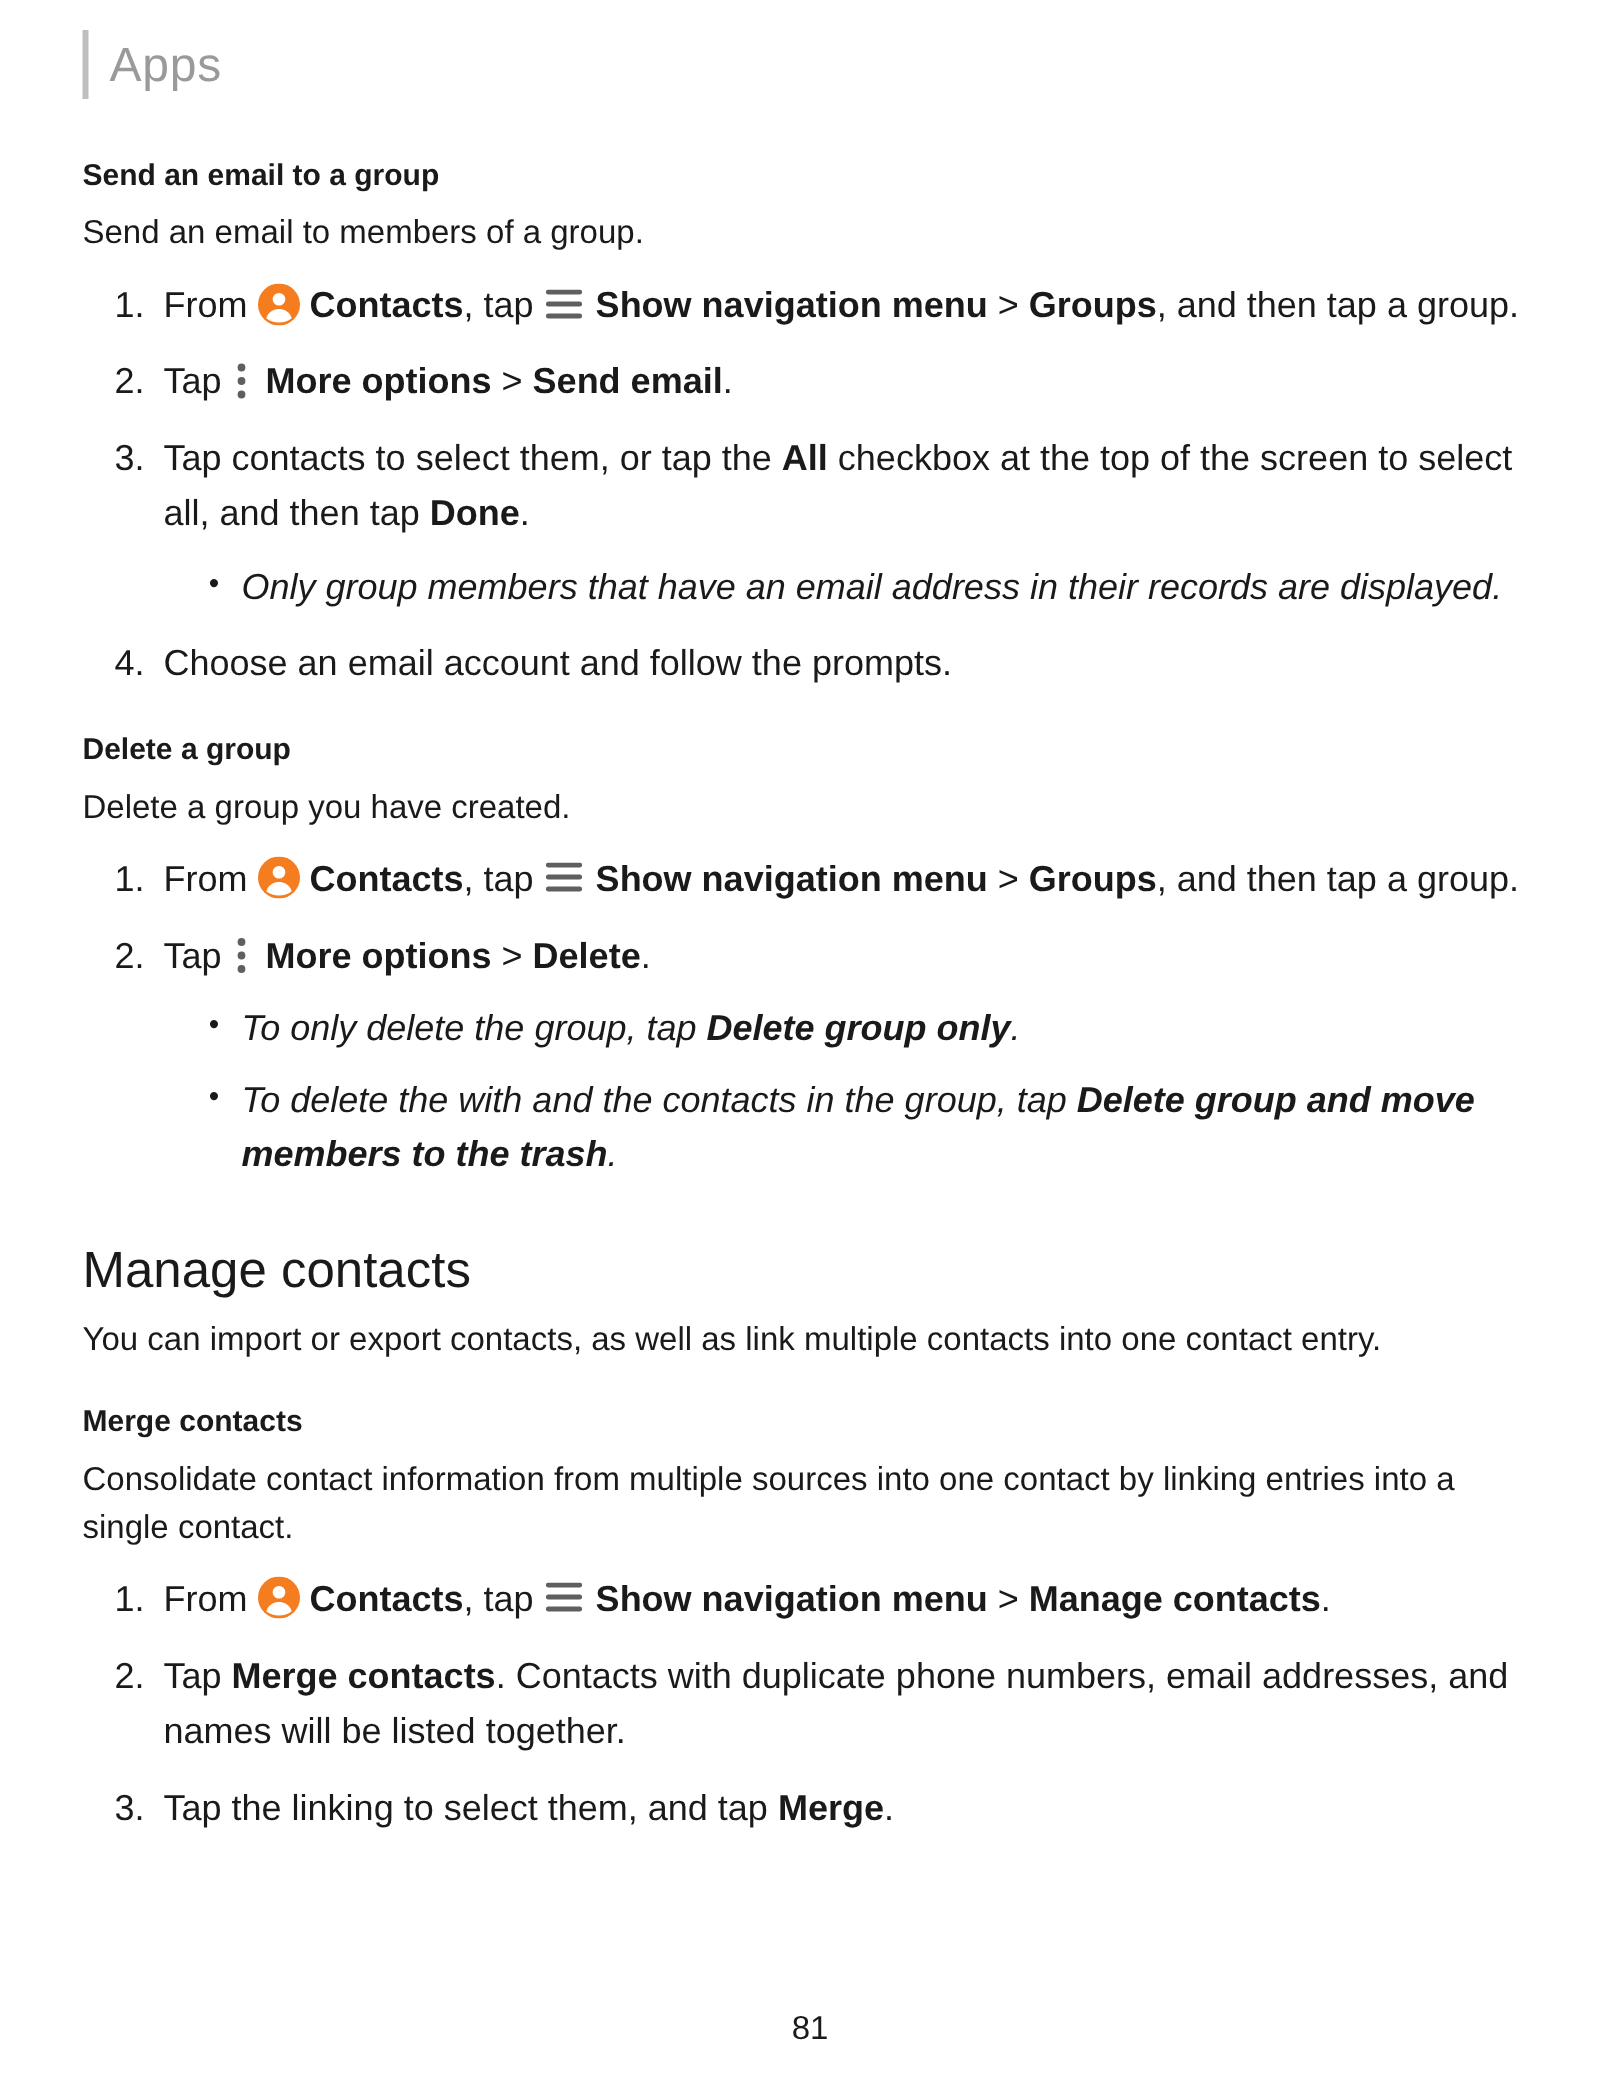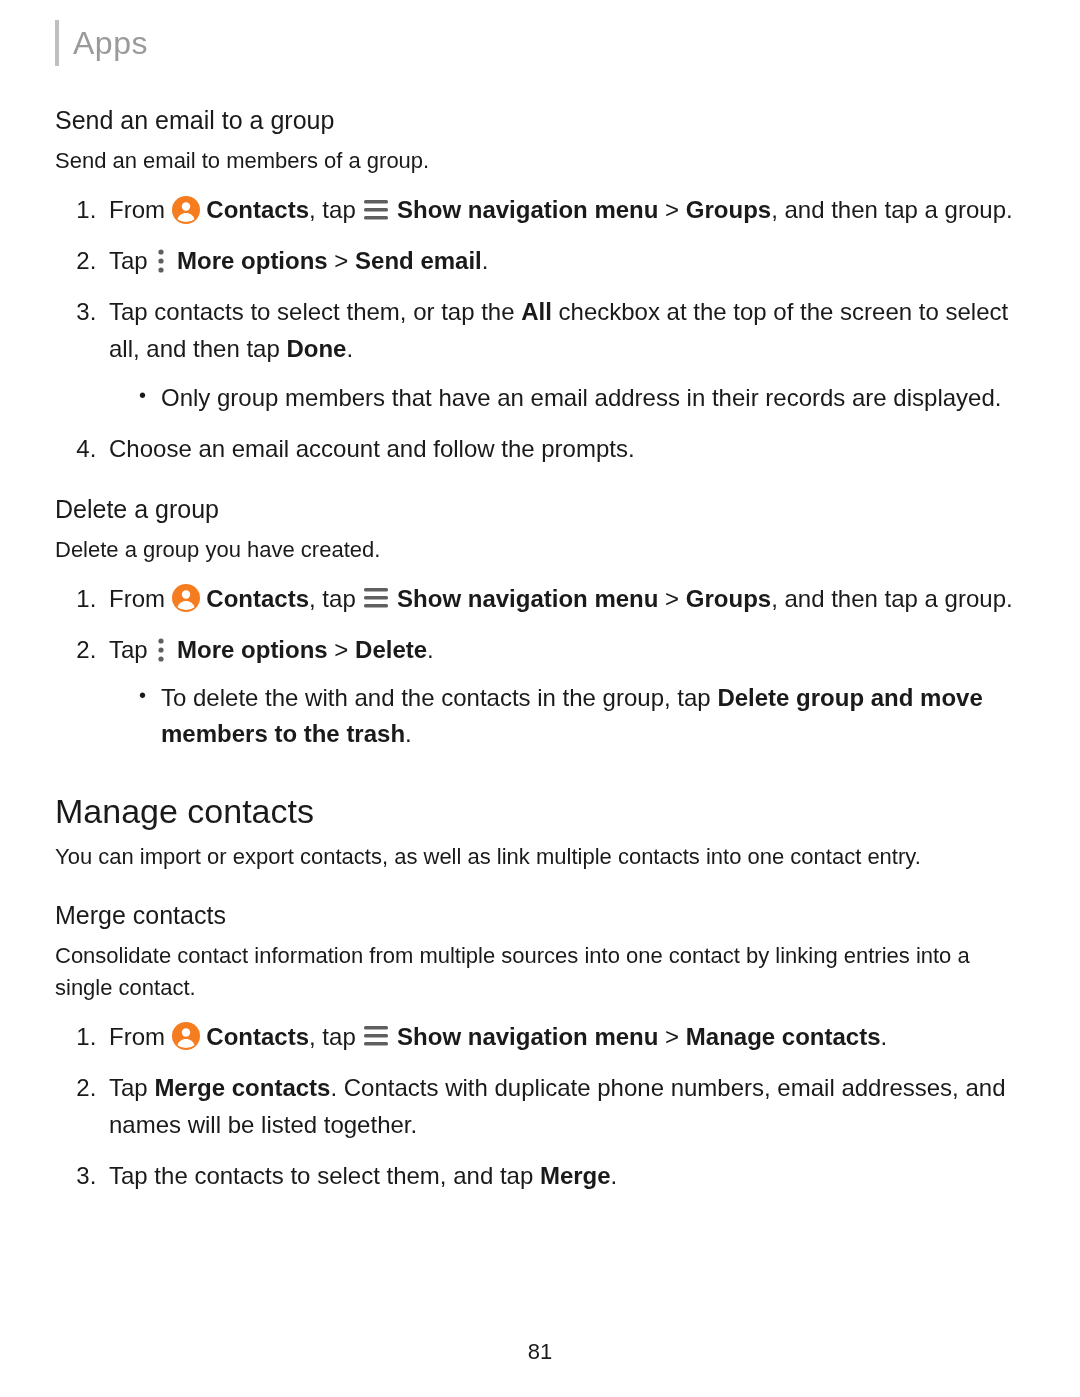--- a/index.html
+++ b/index.html
@@ -28,22 +28,22 @@
     background: #bfbfbf;
     margin-right: 14px;
   }
   .header-title {
     font-size: 32px;
     font-weight: 400;
     color: #9a9a9a;
     letter-spacing: 0.5px;
   }
   h3.section {
-    font-size: 25px;
-    font-weight: 400;
+    font-size: 20px;
+    font-weight: 700;
     margin: 28px 0 10px 0;
     color: #1a1a1a;
   }
   h2.major {
     font-size: 34px;
     font-weight: 400;
     margin: 40px 0 10px 0;
     color: #1a1a1a;
   }
   p.body {
@@ -63,20 +63,21 @@
     margin-bottom: 14px;
     padding-left: 6px;
   }
   ol.steps > li::marker {
     font-weight: 400;
   }
   ul.sub {
     list-style: none;
     padding-left: 30px;
     margin: 12px 0 0 0;
+    font-style: italic;
   }
   ul.sub > li {
     font-size: 24px;
     line-height: 1.5;
     margin-bottom: 12px;
     position: relative;
     padding-left: 22px;
   }
   ul.sub > li::before {
     content: "•";
@@ -195,20 +196,23 @@
     <li>
       <span>Tap </span>
       <span class="icon more-icon">
           <svg viewBox="0 0 10 24">
             <use href="#svg-more"></use>
           </svg>
         </span>
       <span class="b">More options</span><span> &gt; </span><span class="b">Delete</span><span>.</span>
       <ul class="sub">
         <li>
+          <span>To only delete the group, tap </span><span class="b">Delete group only</span><span>.</span>
+        </li>
+        <li>
           <span>To delete the with and the contacts in the group, tap </span><span class="b">Delete group and move members to the trash</span><span>.</span>
         </li>
       </ul>
     </li>
   </ol>
 
   <h2 class="major">Manage contacts</h2>
   <p class="body">You can import or export contacts, as well as link multiple contacts into one contact entry.</p>
 
   <h3 class="section">Merge contacts</h3>
@@ -227,18 +231,18 @@
           <svg viewBox="0 0 24 20">
             <use href="#svg-menu"></use>
           </svg>
         </span>
       <span class="b">Show navigation menu</span><span> &gt; </span><span class="b">Manage contacts</span><span>.</span>
     </li>
     <li>
       <span>Tap </span><span class="b">Merge contacts</span><span>. Contacts with duplicate phone numbers, email addresses, and names will be listed together.</span>
     </li>
     <li>
-      <span>Tap the contacts to select them, and tap </span><span class="b">Merge</span><span>.</span>
+      <span>Tap the linking to select them, and tap </span><span class="b">Merge</span><span>.</span>
     </li>
   </ol>
 
   <div class="page-number">81</div>
 </div>
 
 </body></html>

